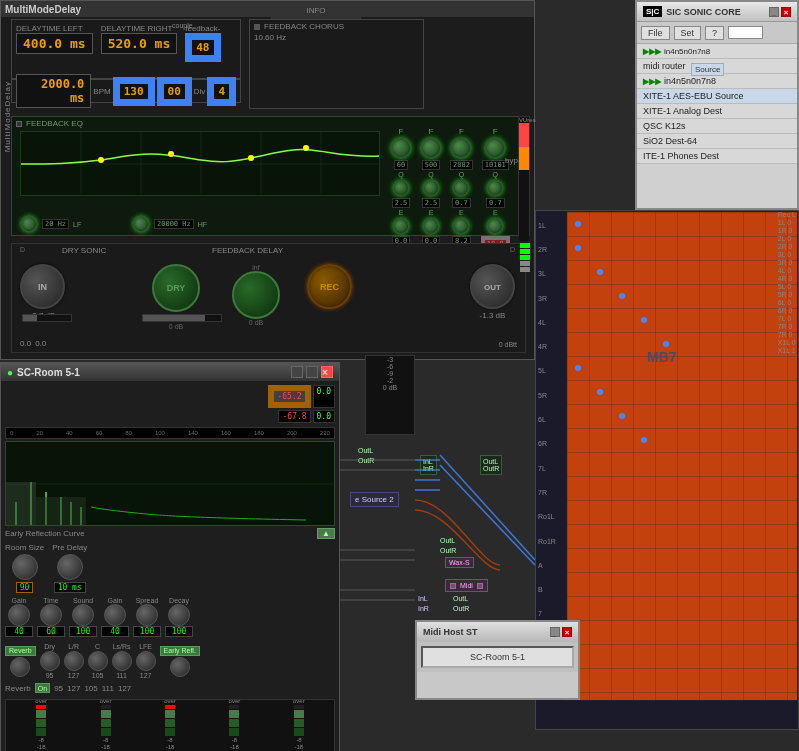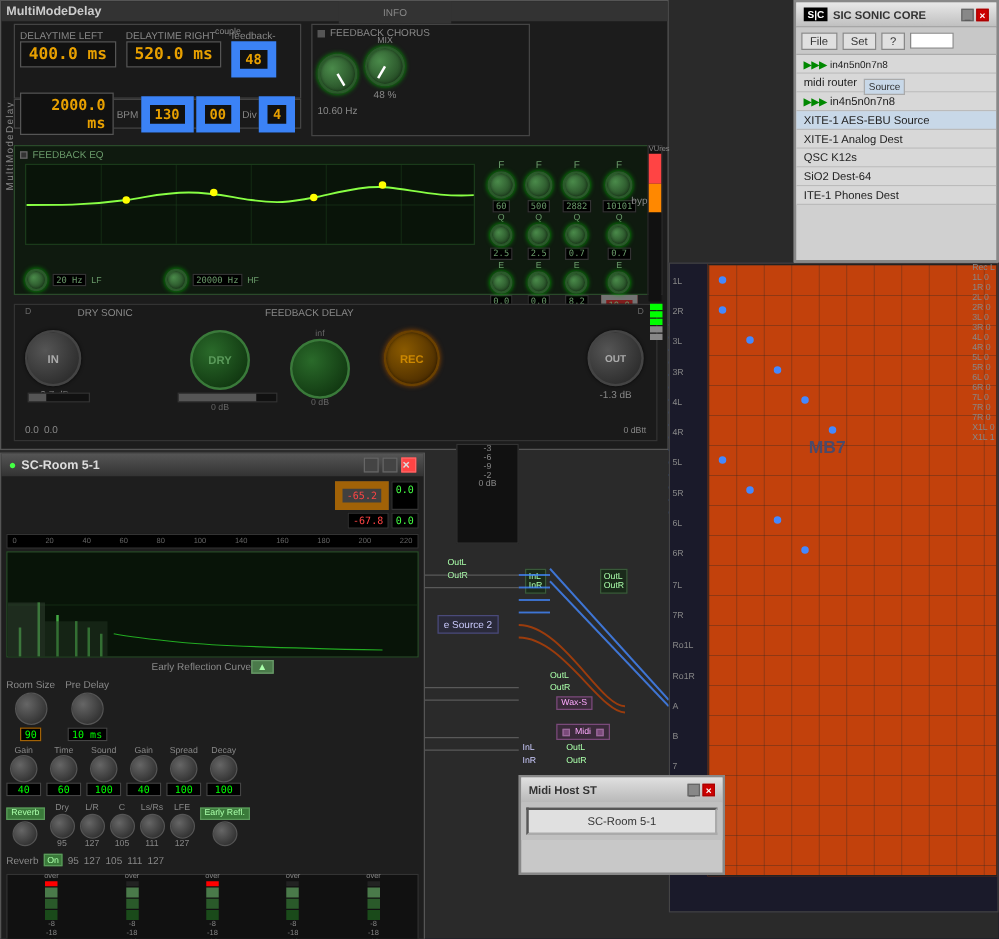--- a/index.html
+++ b/index.html
@@ -442,36 +442,20 @@
     <div style="font-size:8px;color:#888;">Div</div>
     <div class="delay-small-box">4</div>
   </div>
 
   <div style="position:absolute;top:18px;left:248px;width:175px;height:90px;background:#1a1a1a;border:1px solid #444;">
     <div style="font-size:8px;color:#888;padding:2px 4px;display:flex;align-items:center;gap:4px;">
       <span style="width:6px;height:6px;background:#555;display:inline-block;"></span>
       <span>FEEDBACK CHORUS</span>
     </div>
 
-    <div style="display:flex;gap:6px;padding:4px;align-items:center;">
-      <div style="display:flex;flex-direction:column;align-items:center;gap:2px;">
-        <div class="knob knob-green" style="width:32px;height:32px;position:relative;">
-          <div class="knob-indicator"></div>
-        </div>
-      </div>
-      <div style="display:flex;flex-direction:column;align-items:center;gap:2px;">
-        <div class="knob knob-green" style="width:32px;height:32px;position:relative;">
-          <div class="knob-indicator" style="transform:translateY(-50%) rotate(120deg);"></div>
-          <span style="position:absolute;top:-10px;left:50%;transform:translateX(-50%);font-size:7px;color:#888;">MIX</span>
-        </div>
-        <div style="font-size:8px;color:#888;text-align:center;">
-          <div>48 %</div>
-        </div>
-      </div>
-    </div>
     <div style="font-size:8px;color:#888;padding:0 4px;">10.60 Hz</div>
   </div>
 
   <div style="position:absolute;top:115px;left:10px;width:515px;height:120px;background:#0f1a0f;border:1px solid #2a4a2a;">
     <div style="font-size:8px;color:#6a9a6a;padding:2px 4px;display:flex;align-items:center;gap:4px;">
       <span style="width:6px;height:6px;background:#333;display:inline-block;border:1px solid #666;"></span>
       <span>FEEDBACK EQ</span>
     </div>
 
     <div style="position:absolute;top:14px;left:8px;width:360px;height:65px;background:#091409;border:1px solid #1a3a1a;overflow:hidden;">
@@ -692,21 +676,21 @@
         <line x1="65" y1="85" x2="65" y2="60" stroke="#44aa44" stroke-width="2"></line>
         <line x1="75" y1="85" x2="75" y2="65" stroke="#44aa44" stroke-width="2"></line>
 
         <path d="M85,65 C100,68 120,70 140,72 C160,74 200,76 300,78" stroke="#22aa22" stroke-width="1" fill="none"></path>
 
         <rect x="0" y="40" width="30" height="45" fill="#334433" opacity="0.5"></rect>
         <rect x="30" y="55" width="50" height="30" fill="#223322" opacity="0.5"></rect>
       </svg>
     </div>
 
-    <div style="display:flex;align-items:center;justify-content:center;margin-top:2px;">
+    <div style="display:flex;align-items:center;justify-content:space-between;margin-top:2px;">
       <span style="font-size:8px;color:#888;">Early Reflection Curve</span>
       <div style="background:#4a7a4a;border:1px solid #6a9a6a;padding:0 4px;font-size:8px;color:#aaffaa;cursor:pointer;">▲</div>
     </div>
 
     <div style="display:flex;align-items:center;gap:8px;margin-top:4px;">
       <div style="display:flex;flex-direction:column;align-items:center;gap:2px;">
         <span style="font-size:8px;color:#888;">Room Size</span>
         <div class="small-knob" style="width:26px;height:26px;"></div>
         <div style="background:#000;border:1px solid #a16207;color:#0f0;font-family:monospace;font-size:8px;padding:0 3px;text-align:center;">90</div>
       </div>

